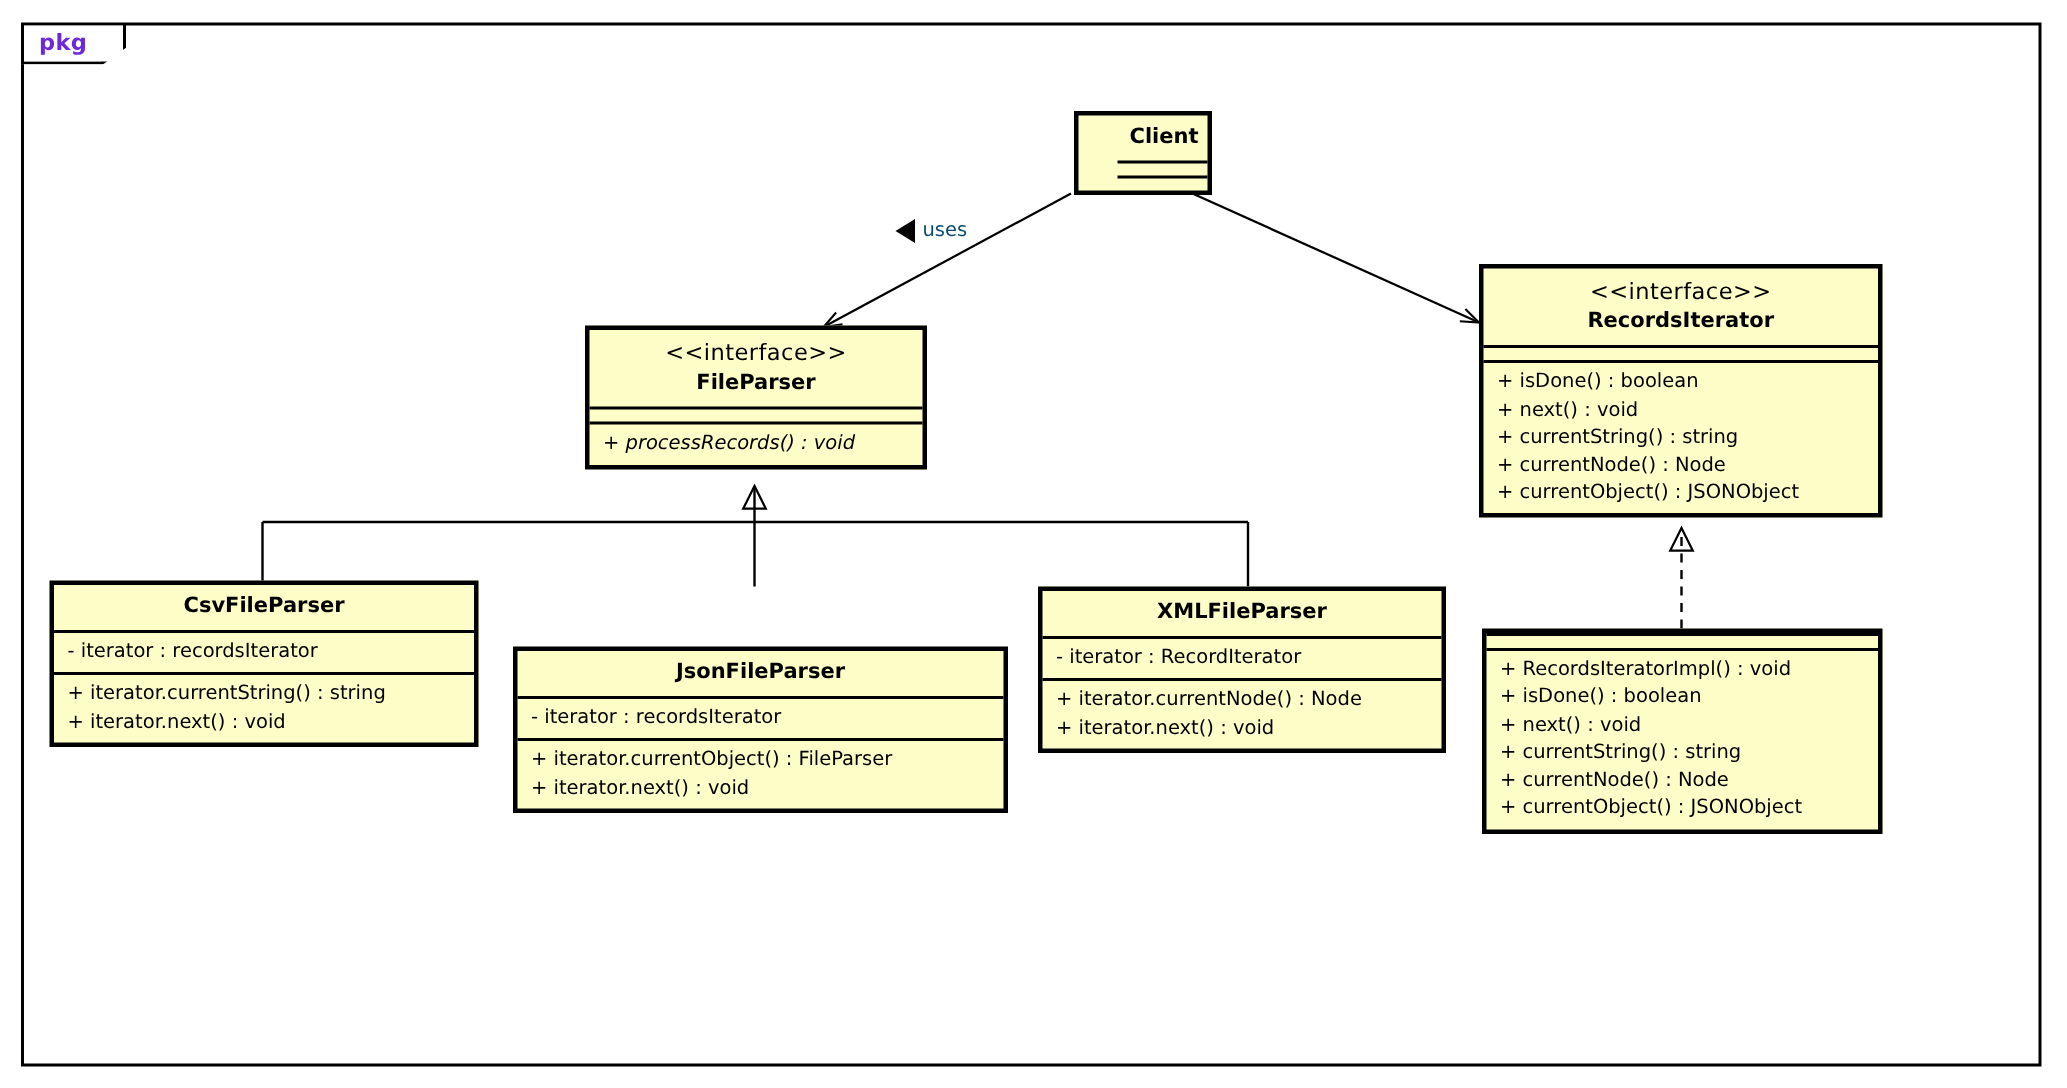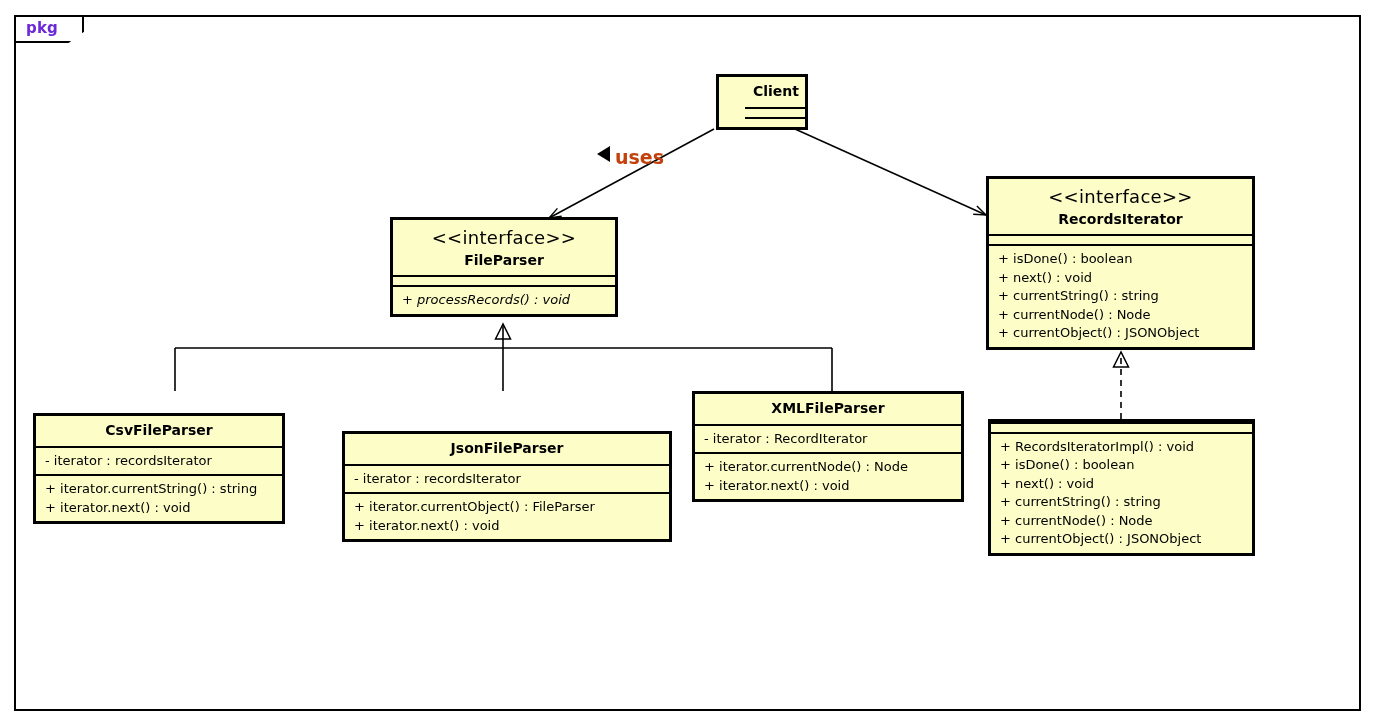--- a/index.html
+++ b/index.html
@@ -87,21 +87,21 @@
     color: #000;
     font-size: 13px;
     line-height: 1.42;
   }
   .uml-header {
     text-align: center;
     padding: 5px 8px 5px 8px;
   }
   .uml-stereotype {
     display: block;
-    font-size: 18px;
+    font-size: 15px;
     font-weight: normal;
     letter-spacing: 0.3px;
     white-space: nowrap;
   }
   .uml-name {
     display: block;
     font-size: 14px;
     font-weight: bold;
     white-space: nowrap;
   }
@@ -120,25 +120,24 @@
     white-space: nowrap;
     font-size: 13px;
   }
   .uml-member.abstract {
     font-style: italic;
   }
 
   
   .link-label {
     position: absolute;
-    font-size: 19px;
-    color: #c2410c;
+    font-size: 13px;
+    color: #0c4a6e;
     white-space: nowrap;
     background: transparent;
-    font-weight: bold;
   }
   .link-arrowmark {
     position: absolute;
     width: 0; height: 0;
     border-top: 8px solid transparent;
     border-bottom: 8px solid transparent;
     border-right: 13px solid #000;
   }
 </style>
 </head>
@@ -216,21 +215,21 @@
     <div class="uml-compartment">
       <div class="uml-member">+ RecordsIteratorImpl() : void</div>
       <div class="uml-member">+ isDone() : boolean</div>
       <div class="uml-member">+ next() : void</div>
       <div class="uml-member">+ currentString() : string</div>
       <div class="uml-member">+ currentNode() : Node</div>
       <div class="uml-member">+ currentObject() : JSONObject</div>
     </div>
   </div>
 
-  <div class="uml-class" style="left:33px; top:413px; width:252px;">
+  <div class="uml-class" style="left:33px; top:387px; width:286px;">
     <div class="uml-header">
       <span class="uml-name">CsvFileParser</span>
     </div>
     <div class="uml-compartment">
       <div class="uml-member">- iterator : recordsIterator</div>
     </div>
     <div class="uml-compartment">
       <div class="uml-member">+ iterator.currentString() : string</div>
       <div class="uml-member">+ iterator.next() : void</div>
     </div>

